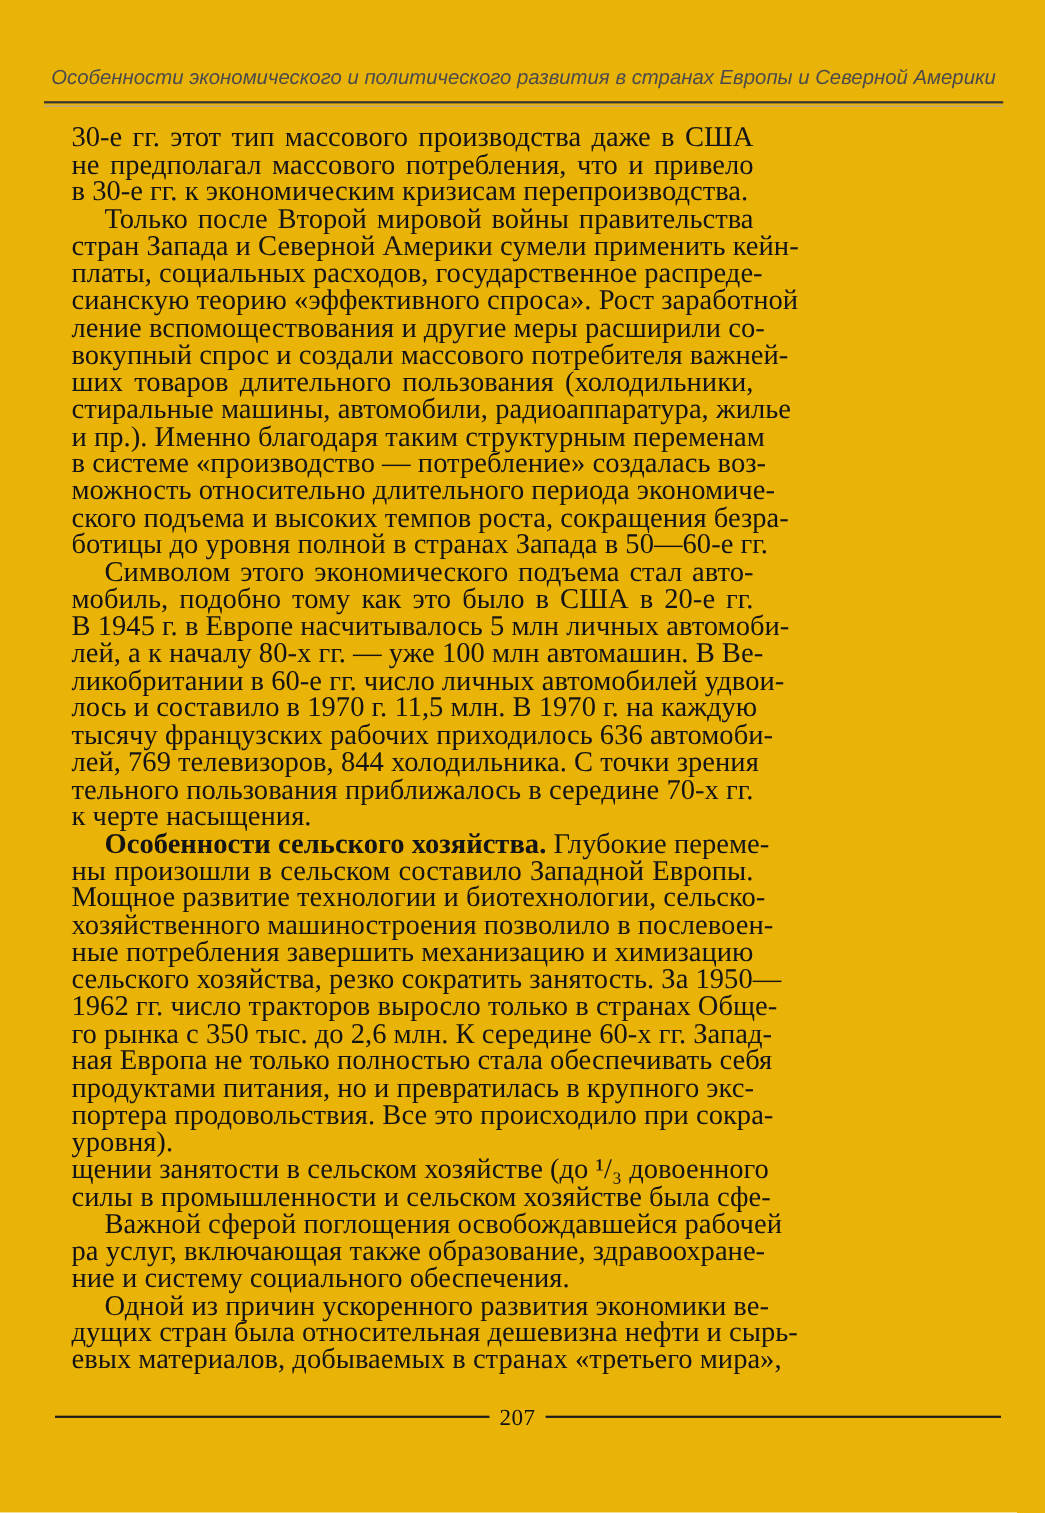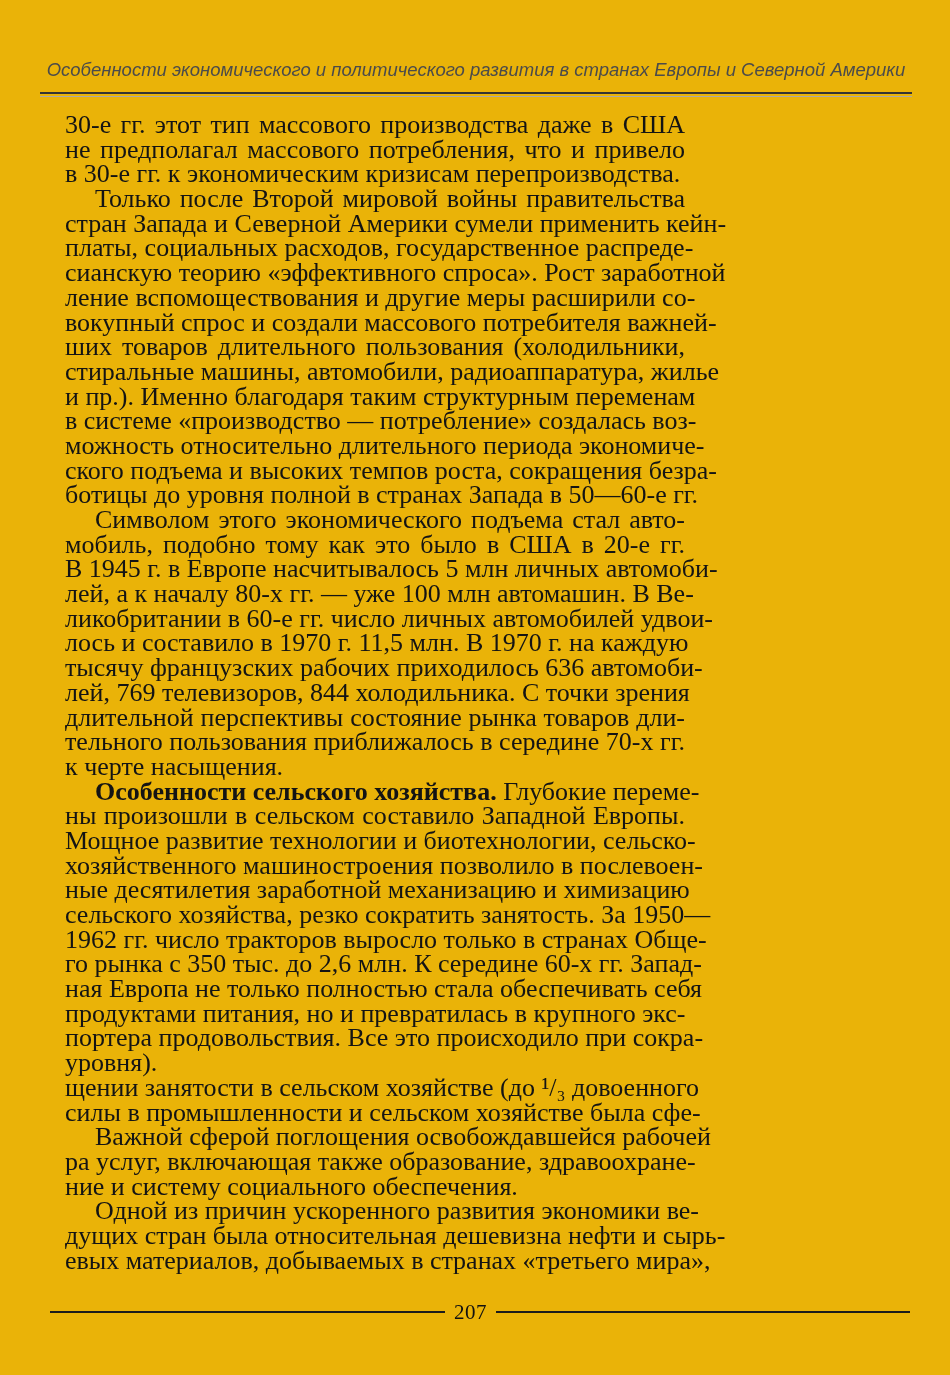--- a/index.html
+++ b/index.html
@@ -115,30 +115,29 @@
       </div>
       <div class="para">
         <div class="line indent">Символом этого экономического подъема стал авто-</div>
         <div class="line">мобиль, подобно тому как это было в США в 20-е гг.</div>
         <div class="line">В 1945 г. в Европе насчитывалось 5 млн личных автомоби-</div>
         <div class="line">лей, а к началу 80-х гг. — уже 100 млн автомашин. В Ве-</div>
         <div class="line">ликобритании в 60-е гг. число личных автомобилей удвои-</div>
         <div class="line">лось и составило в 1970 г. 11,5 млн. В 1970 г. на каждую</div>
         <div class="line">тысячу французских рабочих приходилось 636 автомоби-</div>
         <div class="line">лей, 769 телевизоров, 844 холодильника. С точки зрения</div>
-        <div class="line">длительной перспективы состояние рынка товаров дли-</div>
         <div class="line">тельного пользования приближалось в середине 70-х гг.</div>
         <div class="line last">к черте насыщения.</div>
       </div>
       <div class="para">
         <div class="line indent"><b>Особенности сельского хозяйства.</b> Глубокие переме-</div>
         <div class="line">ны произошли в сельском составило Западной Европы.</div>
         <div class="line">Мощное развитие технологии и биотехнологии, сельско-</div>
         <div class="line">хозяйственного машиностроения позволило в послевоен-</div>
-        <div class="line">ные десятилетия заработной механизацию и химизацию</div>
+        <div class="line">ные потребления завершить механизацию и химизацию</div>
         <div class="line">сельского хозяйства, резко сократить занятость. За 1950—</div>
         <div class="line">1962 гг. число тракторов выросло только в странах Обще-</div>
         <div class="line">го рынка с 350 тыс. до 2,6 млн. К середине 60-х гг. Запад-</div>
         <div class="line">ная Европа не только полностью стала обеспечивать себя</div>
         <div class="line">продуктами питания, но и превратилась в крупного экс-</div>
         <div class="line">портера продовольствия. Все это происходило при сокра-</div>
         <div class="line last">уровня).</div>
         <div class="line">щении занятости в сельском хозяйстве (до ¹/₃ довоенного</div>
       </div>
       <div class="para">

